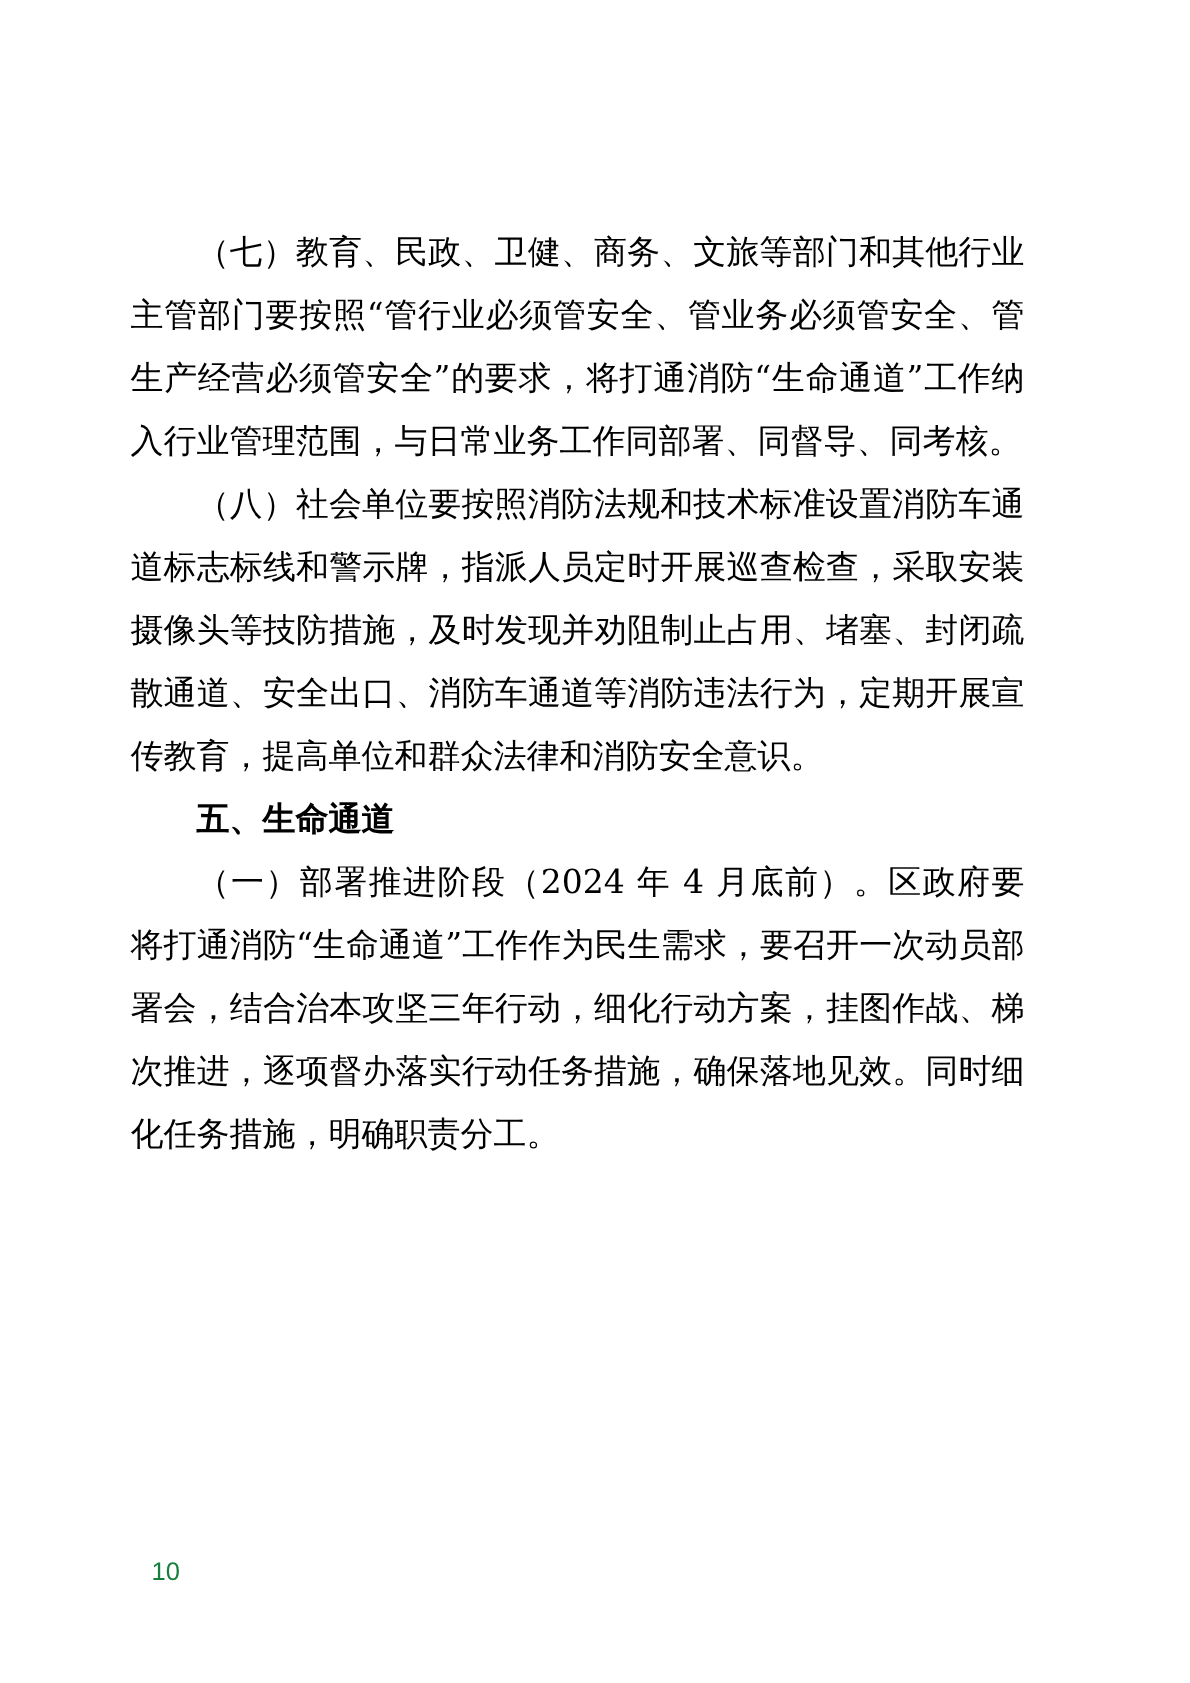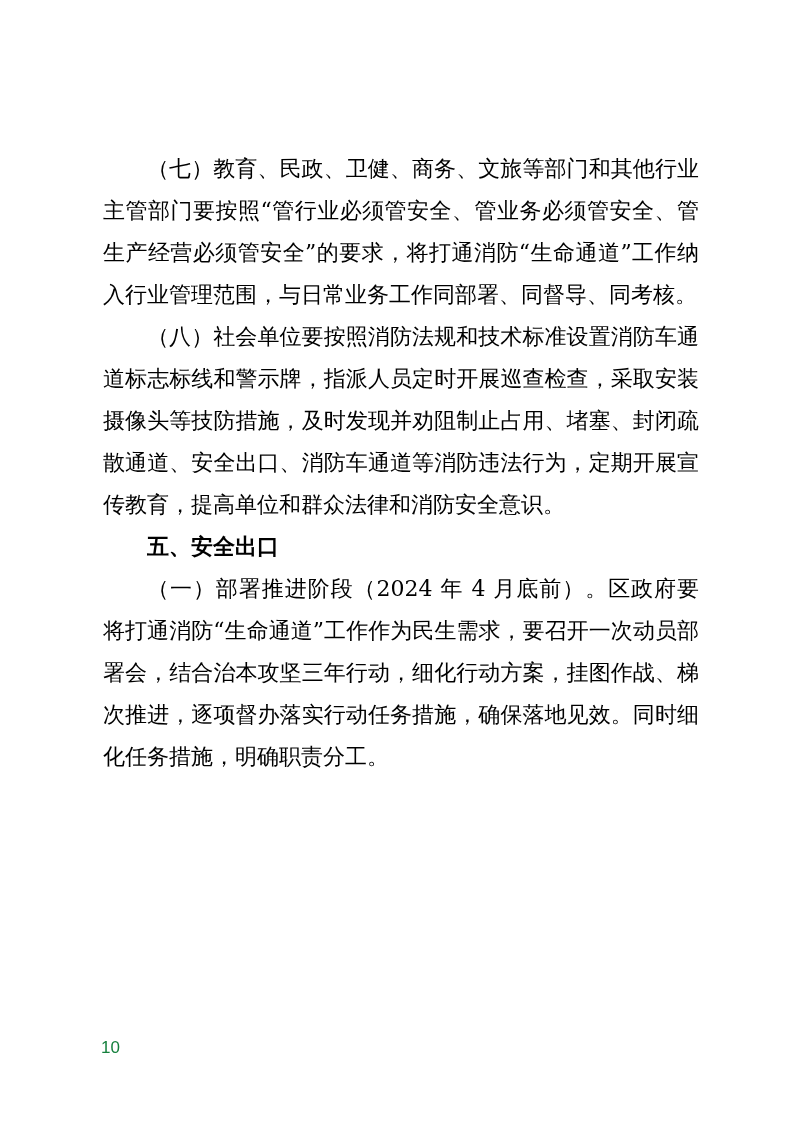--- a/index.html
+++ b/index.html
@@ -9,21 +9,21 @@
   }
   .page {
     position: relative;
     width: 793px;
     height: 1122px;
     background: #ffffff;
     overflow: hidden;
   }
   .text-block {
     position: absolute;
-    left: 103px;
+    left: 87px;
     top: 148px;
     width: 596px;
   }
   .body-para {
     margin: 0;
     font-family: "DejaVu Serif", "Liberation Serif", serif;
     font-size: 22px;
     line-height: 42px;
     color: #000000;
     text-align: justify;
@@ -49,17 +49,17 @@
     color: #15803d;
   }
 </style>
 </head>
 <body>
 
 <div class="page">
   <div class="text-block">
     <p class="body-para">（七）教育、民政、卫健、商务、文旅等部门和其他行业主管部门要按照“管行业必须管安全、管业务必须管安全、管生产经营必须管安全”的要求，将打通消防“生命通道”工作纳入行业管理范围，与日常业务工作同部署、同督导、同考核。</p>
     <p class="body-para">（八）社会单位要按照消防法规和技术标准设置消防车通道标志标线和警示牌，指派人员定时开展巡查检查，采取安装摄像头等技防措施，及时发现并劝阻制止占用、堵塞、封闭疏散通道、安全出口、消防车通道等消防违法行为，定期开展宣传教育，提高单位和群众法律和消防安全意识。</p>
-    <p class="section-heading">五、安全出口</p>
+    <p class="section-heading">五、生命通道</p>
     <p class="body-para">（一）部署推进阶段（2024 年 4 月底前）。区政府要将打通消防“生命通道”工作作为民生需求，要召开一次动员部署会，结合治本攻坚三年行动，细化行动方案，挂图作战、梯次推进，逐项督办落实行动任务措施，确保落地见效。同时细化任务措施，明确职责分工。</p>
   </div>
   <div class="page-number">10</div>
 </div>
 
 </body></html>

